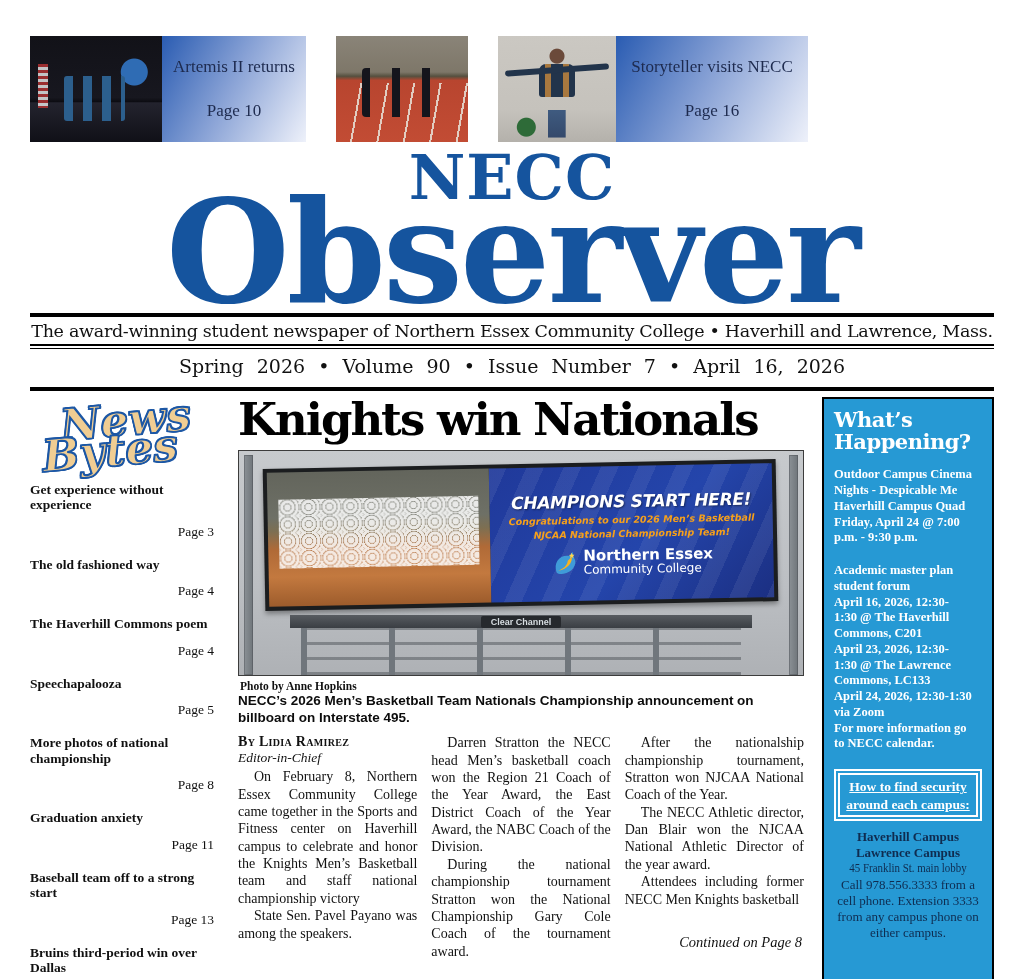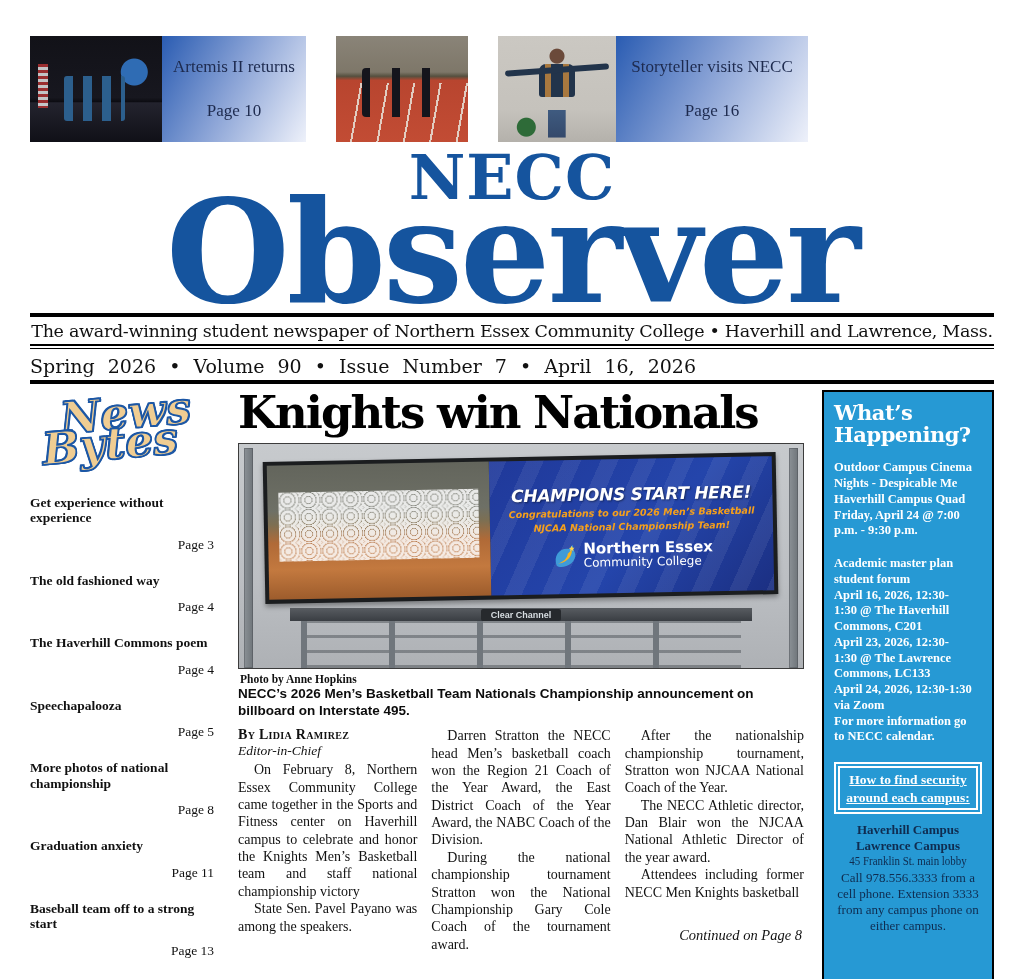--- a/index.html
+++ b/index.html
@@ -43,34 +43,34 @@
       background:#22344b; border-radius:3px; transform:rotate(-4deg); }
 
   
   .masthead { text-align:center; line-height:0.8; margin-bottom:4px; }
   .m-college { font:900 62px "DejaVu Serif", serif; color:#15549e; letter-spacing:1px; line-height:.9; }
   .m-name { font:900 142px "DejaVu Serif", serif; color:#15549e; letter-spacing:-3px; line-height:.80; margin-top:-10px; }
 
   .rule-thick { border-top:4px solid #000; }
   .tagline { text-align:center; font:400 17.5px "DejaVu Serif", serif; padding:4px 0 3px; letter-spacing:-0.3px; }
   .rule-double { height:5px; border-top:2px solid #000; border-bottom:1px solid #000; }
-  .dateline { text-align:left; font:400 19px "DejaVu Serif", serif; padding:6px 0 3px; word-spacing:7px; }
+  .dateline { text-align:center; font:400 19px "DejaVu Serif", serif; padding:6px 0 10px; word-spacing:7px; }
 
   
   .content { display:grid; grid-template-columns:190px 1fr 172px; column-gap:14px; padding-top:6px; }
 
   
   .nb-logo { padding:4px 0 14px 6px; }
   .nb-word { font:900 44px "DejaVu Serif", serif; font-style:italic; color:#f0cd92; line-height:.82;
              -webkit-text-stroke:1.6px #1c57a5;
              text-shadow:-1px -1px 0 #1c57a5, 1px -1px 0 #1c57a5, -1px 1px 0 #1c57a5, 1px 1px 0 #1c57a5; }
   .nb-w1 { transform:rotate(-5deg); margin-left:24px; }
   .nb-w2 { transform:rotate(-5deg); margin-top:-6px; margin-left:6px; }
   .nb-item { margin-bottom:17px; }
-  .nb-title { font:700 13.5px "Liberation Serif", serif; line-height:1.15;margin-top:20px; }
+  .nb-title { font:700 13.5px "Liberation Serif", serif; line-height:1.15; }
   .nb-page { font:400 13.5px "Liberation Serif", serif; text-align:right; margin-top:11px; padding-right:6px; }
 
   
   .headline { font:700 45px "DejaVu Serif", serif; letter-spacing:-2px; line-height:1; color:#000; padding-left:4px; }
   .lead-photo { position:relative; height:226px; margin:8px 4px 0 4px; border:1px solid #3c3c3c;
                 background:linear-gradient(180deg,#c7cacd 0%,#bcbfc3 60%,#aeb1b5 100%); overflow:hidden; }
   .pole { position:absolute; top:4px; bottom:0; width:9px; background:linear-gradient(90deg,#8b9196,#6f757a);
           box-shadow:inset 0 0 0 1px rgba(60,64,68,.35); }
   .pole-l { left:5px; } .pole-r { right:5px; }
   .board { position:absolute; left:4.5%; right:4.5%; top:13px; height:142px; background:#1b1d1f; padding:4px;

